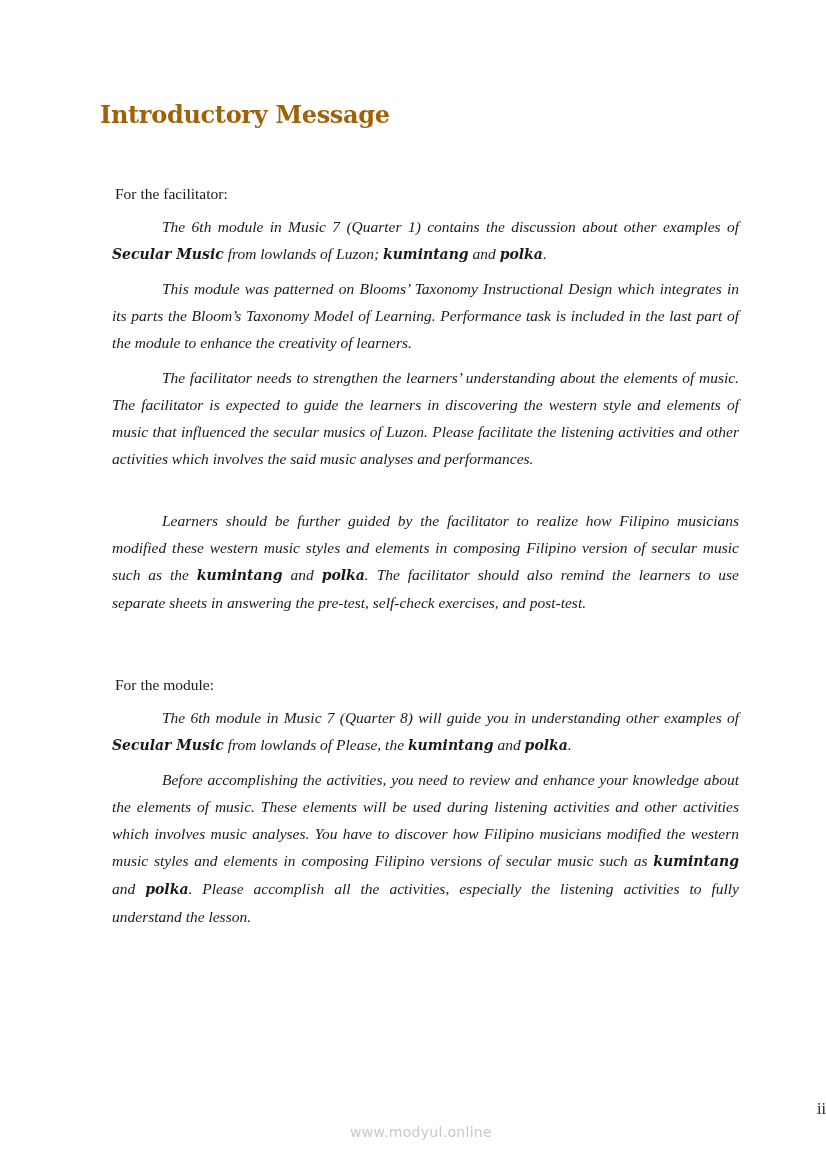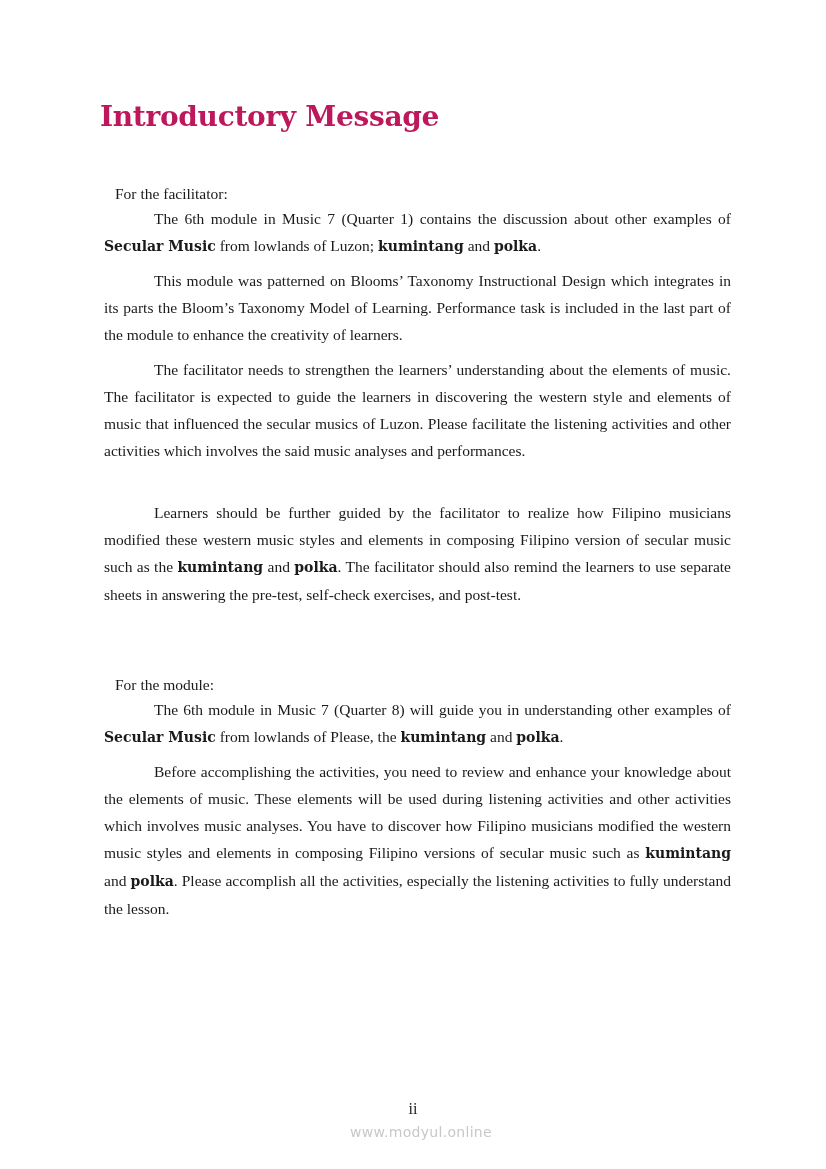--- a/index.html
+++ b/index.html
@@ -5,37 +5,38 @@
     html, body { margin: 0; padding: 0; background: #ffffff; }
     body {
       width: 826px; height: 1169px; position: relative; overflow: hidden;
       font-family: "DejaVu Serif", "Liberation Serif", serif;
       color: #1a1a1a;
     }
     .page { position: absolute; left: 100px; top: 0; width: 627px; }
     .title {
       position: absolute; top: 100px; left: 0;
       font-family: "DejaVu Serif", serif; font-weight: bold;
-      font-size: 28px; letter-spacing: -0.3px; color: #be185d;
+      font-size: 24px; letter-spacing: -0.3px; color: #a16207;
       margin: 0; white-space: nowrap;
     }
     .section-label {
       position: absolute; left: 0;
       font-family: "Liberation Serif", serif; font-size: 15.5px; color: #1a1a1a;
       margin: 15px;
     }
     .para {
       position: absolute; left: 0; width: 627px;
       font-family: "Liberation Serif", serif; font-size: 15.5px;
-      line-height: 27px; text-align: justify; text-indent: 50px; margin: 4px;
+      line-height: 27px; text-align: justify; text-indent: 50px; margin: 12px;
       color: #1a1a1a;
+      font-style: italic;
     }
     .para b { font-family: "DejaVu Serif", serif; font-size: 14px; font-weight: bold; }
     .page-num {
-      position: absolute; top: 1100px; left: 0; width: 826px; text-align: center;
+      position: absolute; top: 1100px; left: 0; width: 826px; text-align: right;
       font-family: "Liberation Serif", serif; font-size: 16px; color: #222;
     }
     .watermark {
       position: absolute; top: 1124px; left: 8px; width: 826px; text-align: center;
       font-family: "DejaVu Sans", sans-serif; font-size: 14px; color: #c8c8c8; letter-spacing: 0.3px;
     }
   </style>
 </head>
 <body>
 

